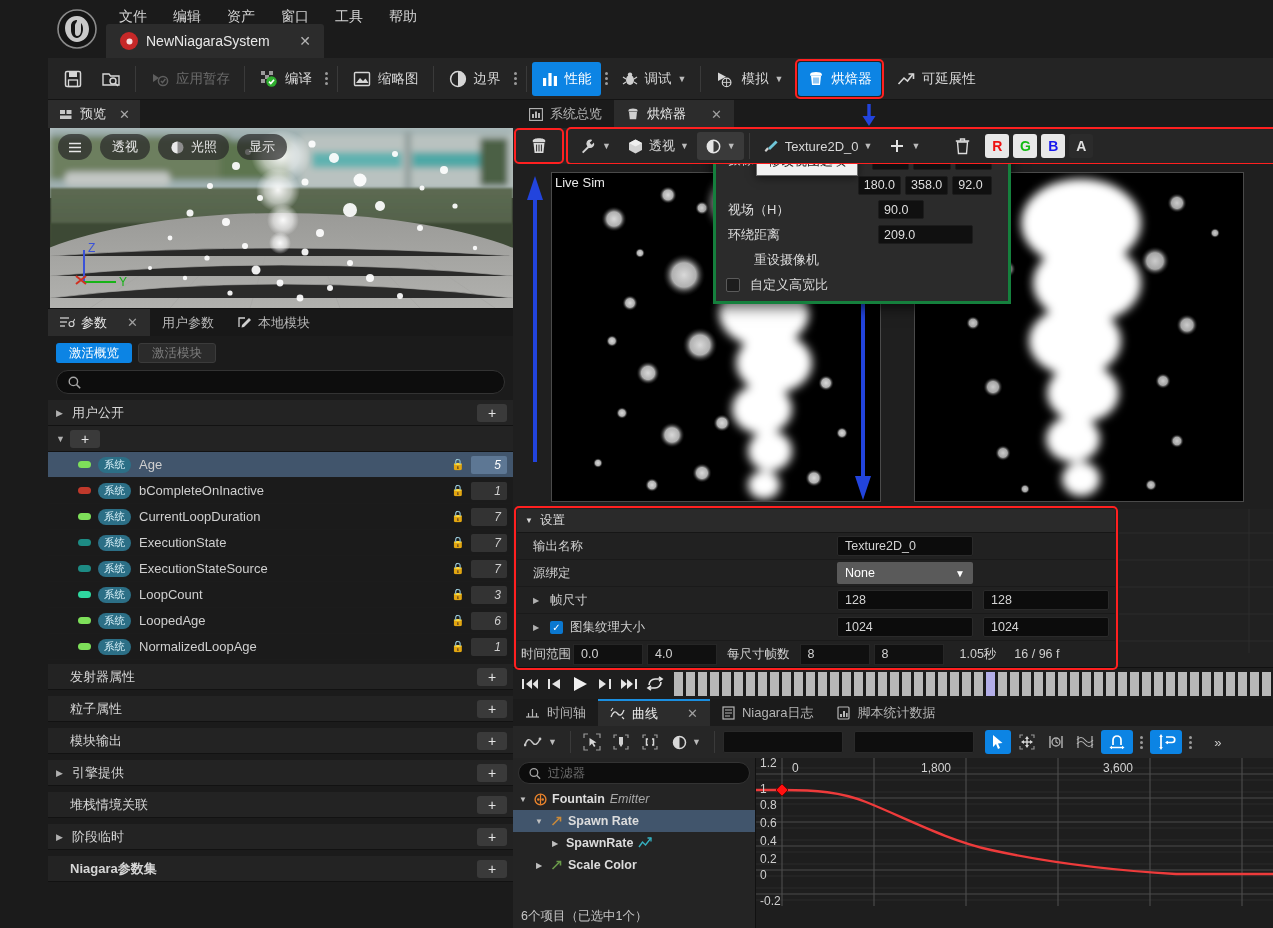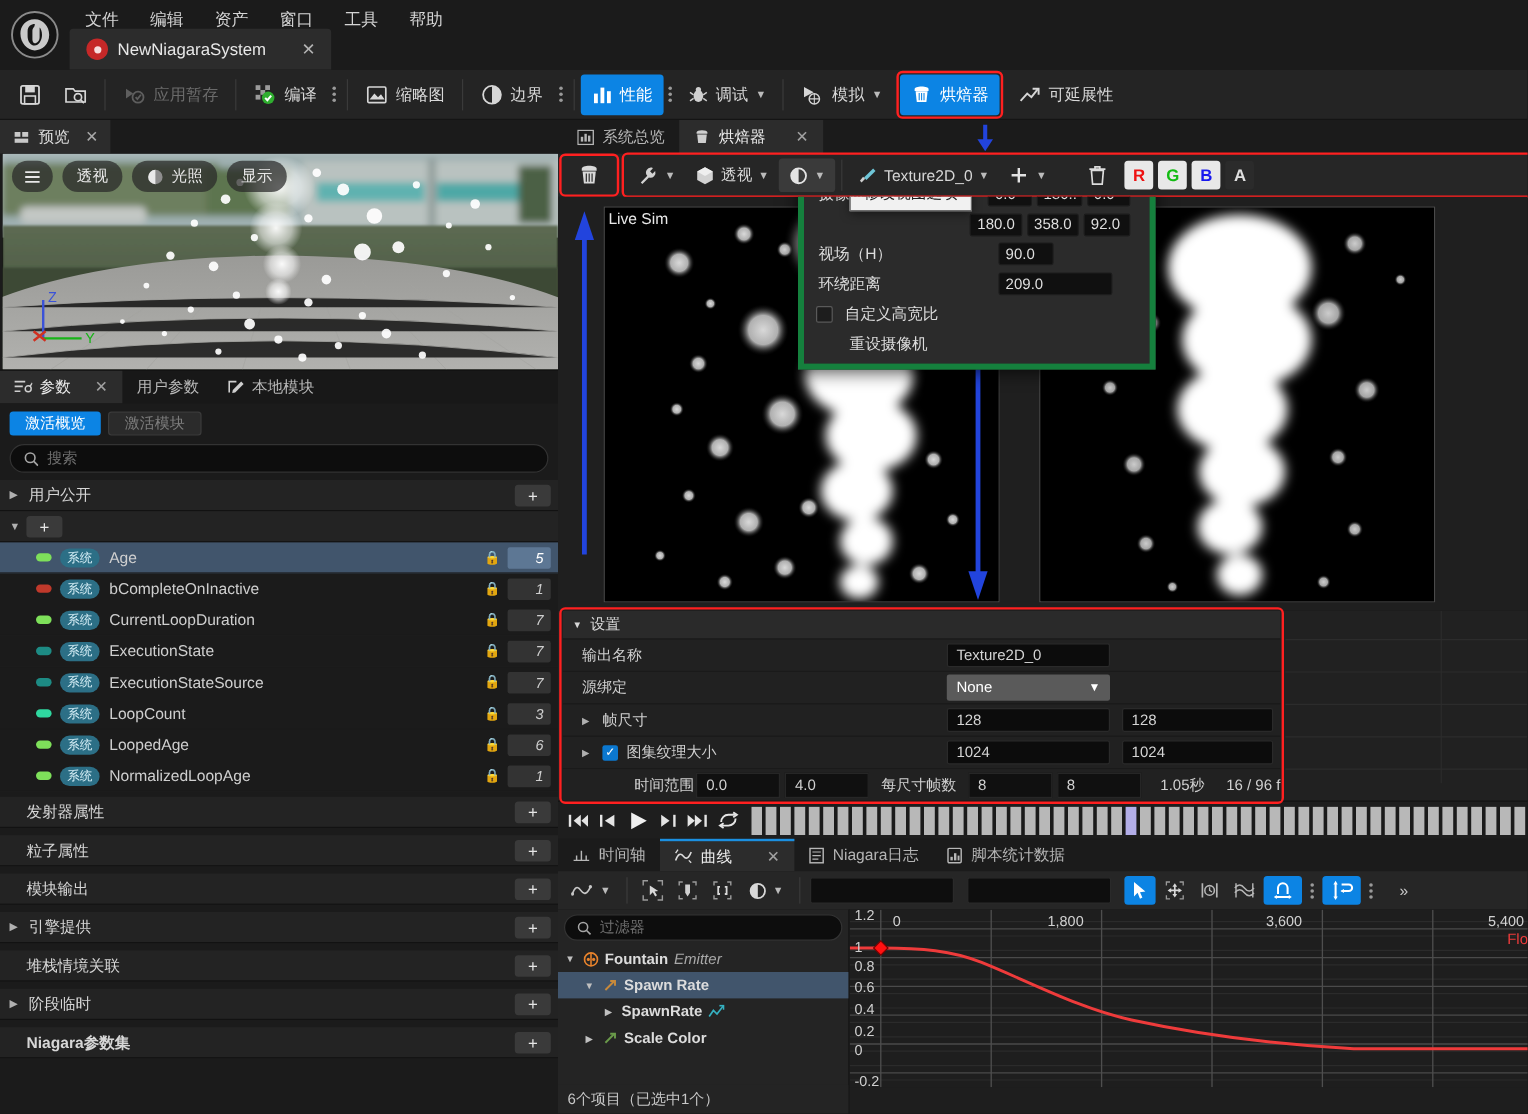--- a/index.html
+++ b/index.html
@@ -3,21 +3,21 @@
 <meta charset="utf-8">
 <style>
   * { box-sizing: border-box; margin:0; padding:0; }
   html,body{
     width:1273px;height:928px;overflow:hidden;
     background:#1b1b1b;
     font-family:"Liberation Sans","DejaVu Sans",sans-serif;
     color:#e0e0e0; font-size:13px;
     -webkit-font-smoothing:antialiased;
   }
-  .app{position:relative;width:1273px;height:928px;}
+  .app{position:relative;width:1273px;height:928px;padding-left:48px;}
 
   
   .menubar{height:58px;background:#1b1b1b;display:flex;align-items:flex-start;position:relative;}
   .ue-logo{width:58px;height:58px;display:flex;align-items:center;justify-content:center;}
   .ue-logo svg{display:block;}
   .menu-items{display:flex;align-items:center;height:30px;padding-top:4px;}
   .menu-item{padding:4px 13px;color:#d4d4d4;font-size:14px;cursor:default;}
 
   
   .doctabs{position:absolute;left:58px;top:24px;display:flex;align-items:flex-end;height:34px;}
@@ -108,21 +108,21 @@
   .rgba b.off{background:#2b2b2b;color:#e0e0e0;}
 
   
   .bakerview{height:345px;background:#1f1f1f;position:relative;display:flex;align-items:flex-start;
     padding:8px 0 0 0;overflow:hidden;}
   .bview-cell{background:#000;position:relative;overflow:hidden;border:1px solid #4a4a4a;}
   .livesim{position:absolute;top:2px;left:3px;font-size:13px;color:#e8e8e8;z-index:4;}
   .blue-arrow{position:absolute;z-index:5;}
 
   
-  .ddmenu{position:absolute;z-index:40;background:#2b2b2b;border:5px solid #15803d;
+  .ddmenu{position:absolute;z-index:40;background:#2b2b2b;border:3px solid #15803d;
     box-shadow:0 3px 14px rgba(0,0,0,.7);padding:4px 0;}
   .ddrow{display:flex;align-items:center;height:24px;font-size:13px;color:#dcdcdc;padding:0 12px;cursor:pointer;}
   .ddrow .lbl{width:150px;}
   .numf{height:19px;background:#101010;border:1px solid #1c1c1c;border-radius:2px;color:#dfdfdf;
     font-size:12.5px;display:flex;align-items:center;padding:0 5px;margin-right:4px;}
   .chk{width:14px;height:14px;border:1px solid #5a5a5a;background:#1d1d1d;border-radius:2px;margin-right:10px;}
   .tooltip{position:absolute;background:#f1f1f1;color:#1c1c1c;border:1px solid #6d6d6d;
     font-size:13px;padding:5px 11px;z-index:60;box-shadow:0 2px 8px rgba(0,0,0,.5);}
 
   
@@ -130,21 +130,21 @@
   .set-head{height:24px;background:#2a2a2a;display:flex;align-items:center;gap:7px;padding-left:8px;font-size:12.5px;color:#d8d8d8;border-bottom:1px solid #161616;}
   .set-row{height:27px;display:flex;align-items:center;border-bottom:1px solid #1a1a1a;font-size:12.5px;}
   .set-lbl{width:320px;display:flex;align-items:center;gap:7px;padding-left:16px;color:#cfcfcf;}
   .set-lbl .tri{font-size:8px;color:#b0b0b0;width:10px;}
   .tfield{height:20px;background:#0c0c0c;border:1px solid #2a2a2a;border-radius:2px;color:#d4d4d4;
     font-size:12.5px;display:flex;align-items:center;padding:0 7px;}
   .selfield{height:22px;background:#5a5a5a;border-radius:2px;color:#fff;font-size:12.5px;
     display:flex;align-items:center;justify-content:space-between;padding:0 8px;}
   .cbx{width:13px;height:13px;background:#0b78d0;border-radius:2px;display:flex;align-items:center;justify-content:center;
     color:#fff;font-size:10px;}
-  .timerange{height:26px;display:flex;align-items:center;gap:0;font-size:12.5px;color:#d0d0d0;padding-left:4px;background:#212121;justify-content:flex-end;}
+  .timerange{height:26px;display:flex;align-items:center;gap:0;font-size:12.5px;color:#d0d0d0;padding-left:4px;background:#212121;}
   .timerange .tf{height:21px;background:#101010;border:1px solid #262626;width:70px;display:flex;align-items:center;padding:0 7px;color:#d2d2d2;margin:0 2px;}
 
   
   .transport{height:32px;background:#1e1e1e;display:flex;align-items:center;gap:3px;padding:0 6px;border-top:1px solid #111;}
   .tp{width:22px;height:22px;display:flex;align-items:center;justify-content:center;cursor:pointer;color:#e4e4e4;}
   .ticks{flex:1;height:24px;margin-left:5px;position:relative;overflow:hidden;}
 
   
   .btabs2{display:flex;align-items:flex-end;height:27px;background:#1b1b1b;}
   .b2{display:flex;align-items:center;gap:7px;height:27px;padding:0 12px;font-size:13px;color:#b5b5b5;cursor:pointer;}
@@ -513,21 +513,20 @@
         <div class="pfilters">
           <div class="pill-btn on">激活概览</div>
           <div class="pill-btn off">激活模块</div>
         </div>
 
         <div class="searchbox">
           <svg width="13" height="13" viewBox="0 0 13 13">
               <circle cx="5.4" cy="5.4" r="4.2" fill="none" stroke="#a6a6a6" stroke-width="1.4"></circle>
               <line x1="8.6" y1="8.6" x2="12.2" y2="12.2" stroke="#a6a6a6" stroke-width="1.5"></line>
             </svg>
-          <input placeholder="搜索" style="">
         </div>
 
         <div class="plist">
           <div class="pcat">
             <span class="tri">▶</span>
             <span class="ct">用户公开</span>
             <span class="plus">+</span>
           </div>
           <div class="pcat">
             <span class="tri">▼</span>
@@ -826,26 +825,26 @@
             <span class="numf" style="width:44px">92.0</span>
           </div>
           <div class="ddrow" style="height:25px">
             <span class="lbl">视场（H）</span>
             <span class="numf" style="width:46px">90.0</span>
           </div>
           <div class="ddrow" style="height:25px">
             <span class="lbl">环绕距离</span>
             <span class="numf" style="width:95px">209.0</span>
           </div>
+          <div class="ddrow" style="height:25px;padding-left:38px">
+            <span>重设摄像机</span>
+          </div>
           <div class="ddrow" style="height:25px;padding-left:10px">
             <span class="chk"></span>
             <span>自定义高宽比</span>
-          </div>
-          <div class="ddrow" style="height:25px;padding-left:38px">
-            <span>重设摄像机</span>
           </div>
         </div>
         <div class="tooltip" style="left:243px;top:-18px;">修改视图选项</div>
       </div>
 
       <div style="position:relative;background:#212121;">
         <div class="hl-red" style="width:598px;margin-left:4px">
           <div class="settings">
             <div class="set-head">
               <span style="font-size:8px">▼</span>

